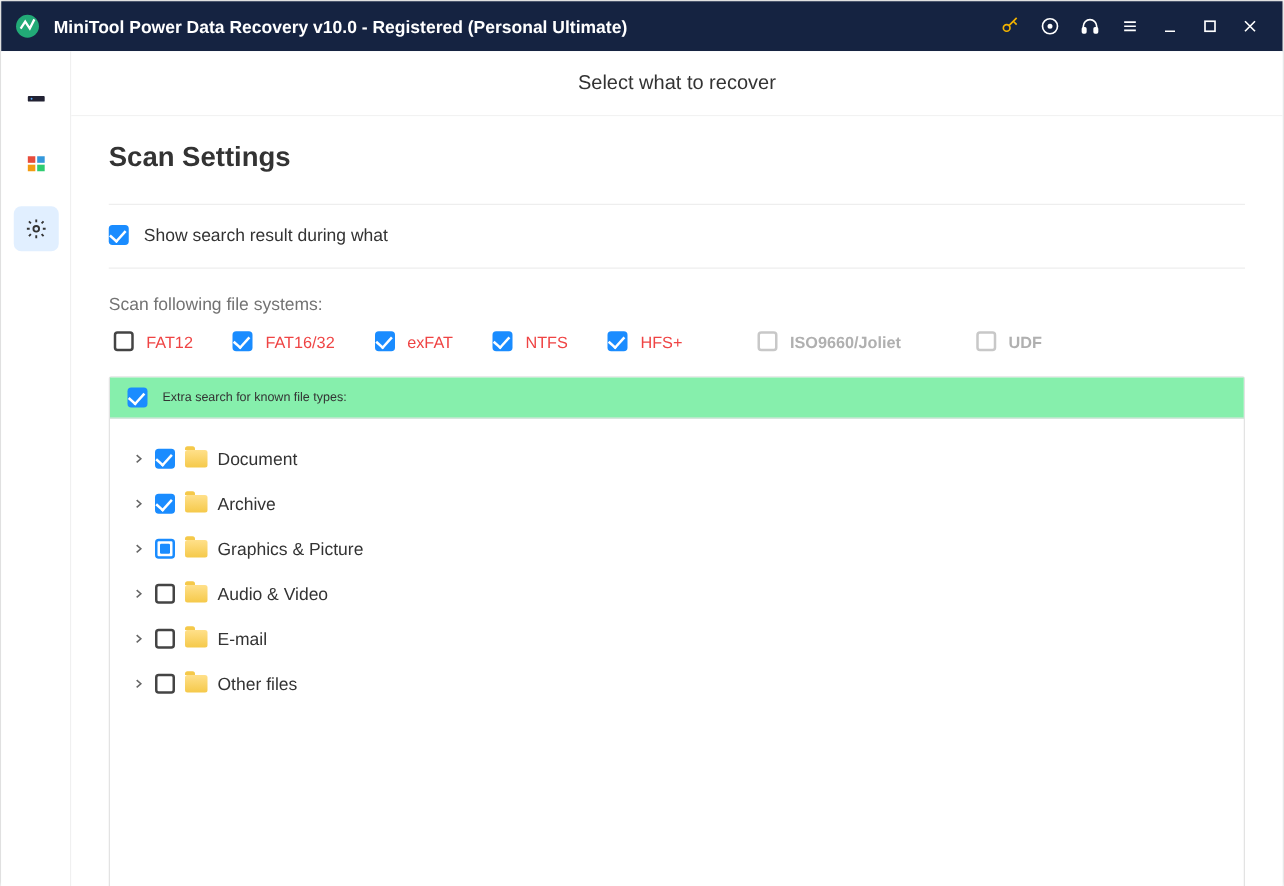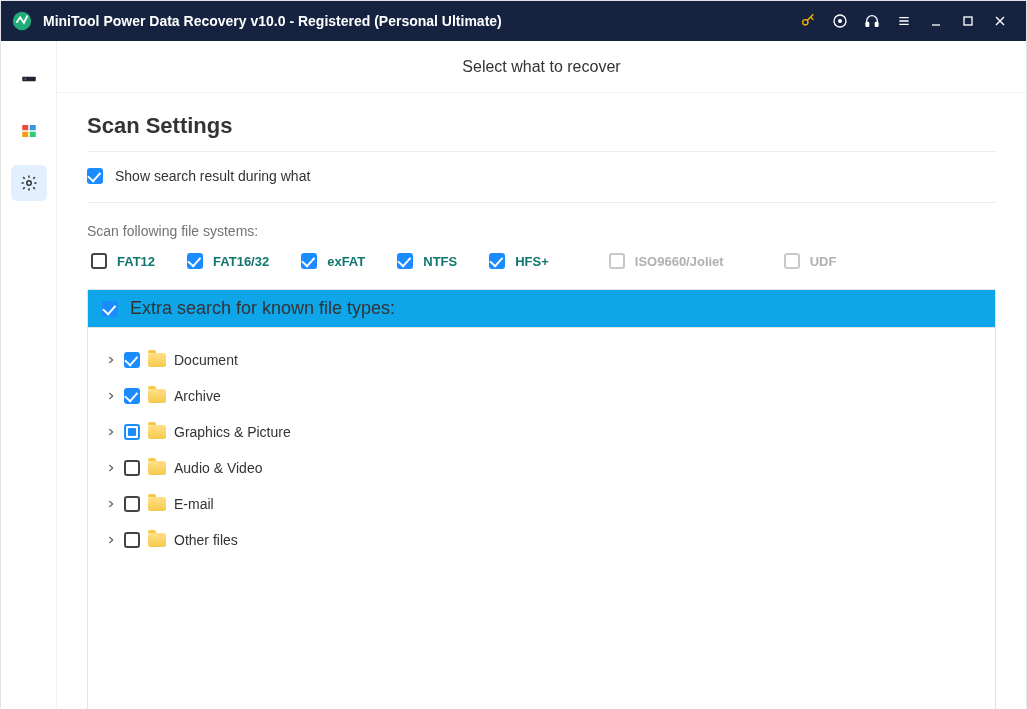--- a/index.html
+++ b/index.html
@@ -20,41 +20,41 @@
   .body-area { flex: 1; display: flex; background: #f6f9fd; }
 
   .sidebar { width: 56px; background: #fff; display: flex; flex-direction: column; align-items: center; padding-top: 20px; gap: 16px; border-right: 1px solid #f0f0f0;}
   .sidebar .side-item { width: 36px; height: 36px; border-radius: 6px; display:flex; align-items:center; justify-content:center; cursor:pointer;}
   .sidebar .side-item.selected { background: #e1efff; }
 
   .main { flex:1; display:flex; flex-direction:column; }
   .main-header { height: 52px; display:flex; align-items:center; justify-content:center; background:#fff; border-bottom:1px solid #f2f2f2; font-size:16px; color:#333;text-align:right;}
   .content { flex:1; background:#fff; margin:0 0 0 0; padding: 20px 30px 20px 30px; overflow:auto;}
   
-  .page-title { font-size:22px; font-weight:700; color:#333; padding-bottom:12px; border-bottom:1px solid #eee; margin-bottom:16px;}
+  .page-title { font-size:22px; font-weight:700; color:#333; padding-bottom:24px; border-bottom:1px solid #eee; margin-bottom:16px;}
   
   .row { display:flex; align-items:center; margin-bottom:18px; font-size:14px; color:#333; }
   .section-label { font-size:14px; color:#737373; margin-bottom:14px; padding-top:4px;}
   .hr { height:1px; background:#eee; margin: 6px 0 16px 0;}
   
   .chk { width:16px; height:16px; border-radius:3px; display:inline-flex; align-items:center; justify-content:center; margin-right:12px; cursor:pointer; flex:0 0 auto;}
   .chk.blue-filled { background:#1a8cff; }
   .chk.blue-filled::after { content:""; width:10px; height:6px; border-left:2px solid #fff; border-bottom:2px solid #fff; transform: rotate(-48deg) translate(0px,-1px);}
   .chk.empty { border:2px solid #444; background:#fff;}
   .chk.disabled { border:2px solid #c8c8c8; background:#fff;}
   .chk.partial { border:2px solid #1a8cff; background:#fff; position:relative;}
   .chk.partial::after { content:""; position:absolute; top:2px; left:2px; right:2px; bottom:2px; background:#1a8cff; border-radius:1px;}
 
   .fs-row { display:flex; align-items:center; gap: 32px; margin-left:4px; margin-bottom: 20px; flex-wrap:wrap;}
-  .fs-item { display:flex; align-items:center; font-size:13px; font-weight:700; color:#0f766e;}
+  .fs-item { display:flex; align-items:center; font-size:13px; font-weight:400; color:#ef4444;}
   .fs-item .chk { margin-right:10px;}
   .fs-item.disabled { color:#b0b0b0; font-weight:700;padding-left:28px;}
 
   .tree-panel { border:1px solid #e3e3e3; border-radius:2px;}
-  .tree-header { background:#0ea5e9; border-bottom:1px solid #e3e3e3; padding:8px 14px; display:flex; align-items:center; font-size:18px; color:#333;}
+  .tree-header { background:#86efac; border-bottom:1px solid #e3e3e3; padding:8px 14px; display:flex; align-items:center; font-size:10px; color:#333;}
   .tree-body { padding: 8px 8px 200px 8px;}
   .tree-item { display:flex; align-items:center; padding: 3px 6px; font-size:14px; color:#333;margin-top:12px;}
   .tree-item .chevron { width:18px; height:18px; display:flex; align-items:center; justify-content:center; cursor:pointer; flex:0 0 auto;}
   .tree-item .chevron svg{ width:10px; height:10px;}
   .tree-item .chk { margin: 0 8px 0 4px;}
   .tree-item .folder { width:18px; height:14px; background: linear-gradient(#ffe08a,#f5c94a); border-radius:2px; margin-right:8px; position:relative; flex:0 0 auto;}
   .tree-item .folder::before{content:""; position:absolute; top:-3px; left:0; width:8px; height:3px; background:#f5c94a; border-radius:2px 2px 0 0;}
   .tree-item .label { }
 
   .footer { display:flex; justify-content:flex-end; gap:16px; padding: 18px 0 10px 0;}

